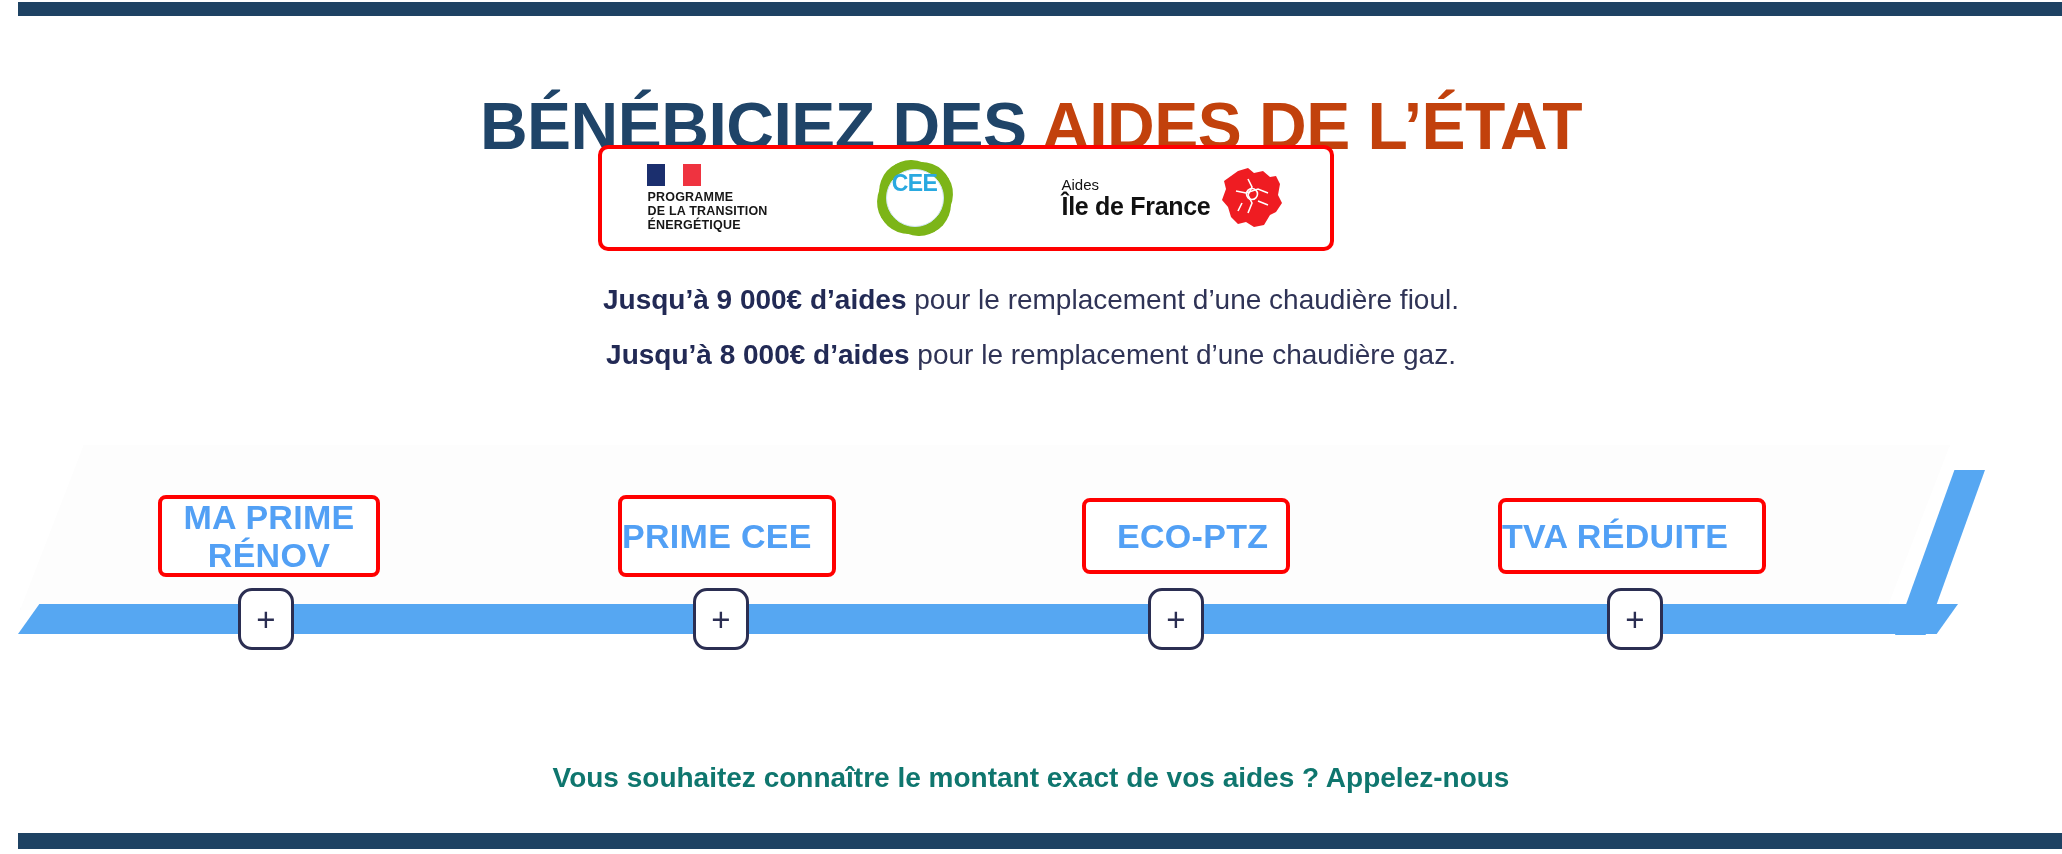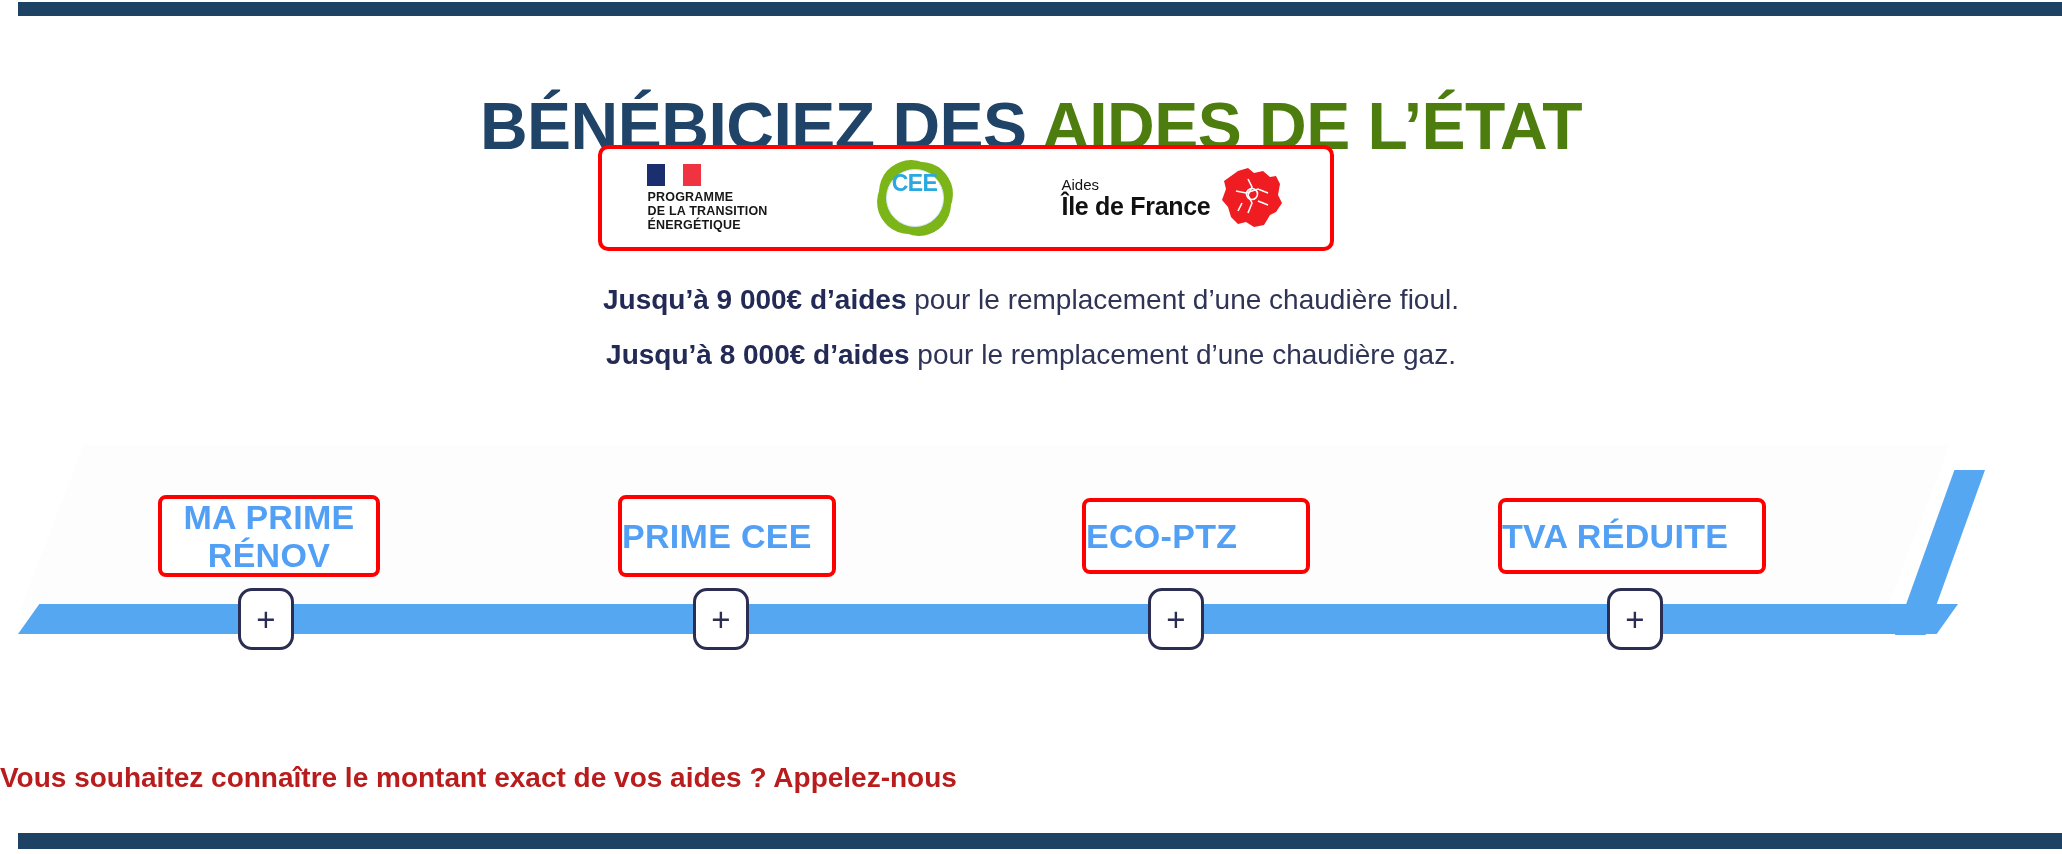--- a/index.html
+++ b/index.html
@@ -14,21 +14,21 @@
     position:absolute;left:18px;top:833px;width:2044px;height:16px;background:#1e4263;
   }
 
   
   .title{
     position:absolute;left:0;top:44px;width:2062px;text-align:center;
     font-size:66px;font-weight:bold;letter-spacing:-0.5px;white-space:nowrap;
     font-family:"Liberation Sans", sans-serif;
   }
   .title .t-dark{color:#1f4468;margin-top:44px;}
-  .title .t-light{color:#4d7c0f;}
+  .title .t-light{color:#c2410c;}
 
   
   .logo-band{
     position:absolute;left:598px;top:145px;width:736px;height:106px;
     background:#ffffff;border:4px solid #ff0000;border-radius:10px;
     display:flex;align-items:center;justify-content:space-around;
     box-sizing:border-box;padding:0 14px;gap:48px;
   }
   .logo-cell{display:flex;align-items:center;justify-content:center;height:100%;}
 
@@ -128,22 +128,22 @@
   .plus-btn{
     position:absolute;width:56px;height:62px;background:#ffffff;
     border:3px solid #2b2e52;border-radius:14px;
     display:flex;align-items:center;justify-content:center;
     color:#2b2e52;font-size:33px;font-weight:normal;line-height:1;
     box-sizing:border-box;z-index:5;
   }
 
   
   .cta{
-    position:absolute;left:0;top:762px;width:2062px;text-align:left;
-    font-size:28px;font-weight:bold;color:#b91c1c;white-space:nowrap;
+    position:absolute;left:0;top:762px;width:2062px;text-align:center;
+    font-size:28px;font-weight:bold;color:#0f766e;white-space:nowrap;
   }
 </style>
 </head>
 <body>
 
 <div class="bar-top"></div>
 
 <h1 class="title">
   <span class="t-dark">BÉNÉBICIEZ DES </span><span class="t-light">AIDES DE L’ÉTAT</span>
 </h1>
@@ -211,21 +211,21 @@
   <span>+</span>
 </div>
 
 <div class="aid-box" style="left:618px;top:495px;width:218px;height:82px;">
   <span>PRIME CEE</span>
 </div>
 <div class="plus-btn" style="left:693px;top:588px;">
   <span>+</span>
 </div>
 
-<div class="aid-box" style="left:1082px;top:498px;width:228px;height:76px;">
+<div class="aid-box" style="left:1082px;top:498px;width:208px;height:76px;padding-left:31px;">
   <span>ECO-PTZ</span>
 </div>
 <div class="plus-btn" style="left:1148px;top:588px;">
   <span>+</span>
 </div>
 
 <div class="aid-box" style="left:1498px;top:498px;width:268px;height:76px;">
   <span>TVA RÉDUITE</span>
 </div>
 <div class="plus-btn" style="left:1607px;top:588px;">

